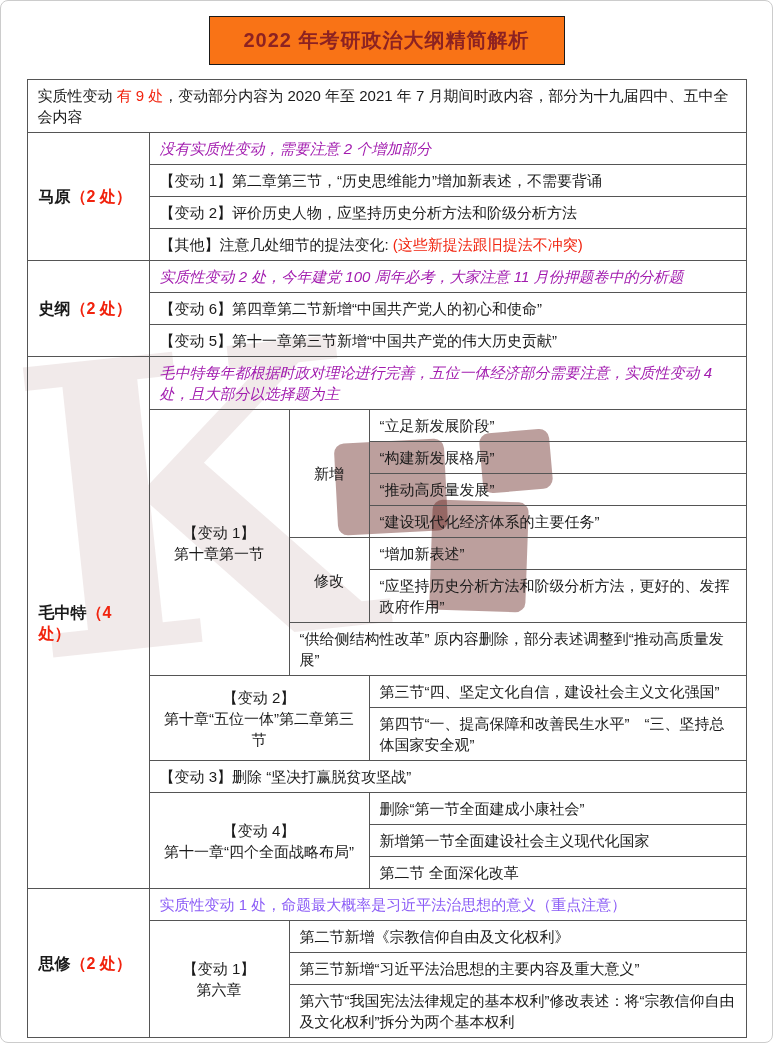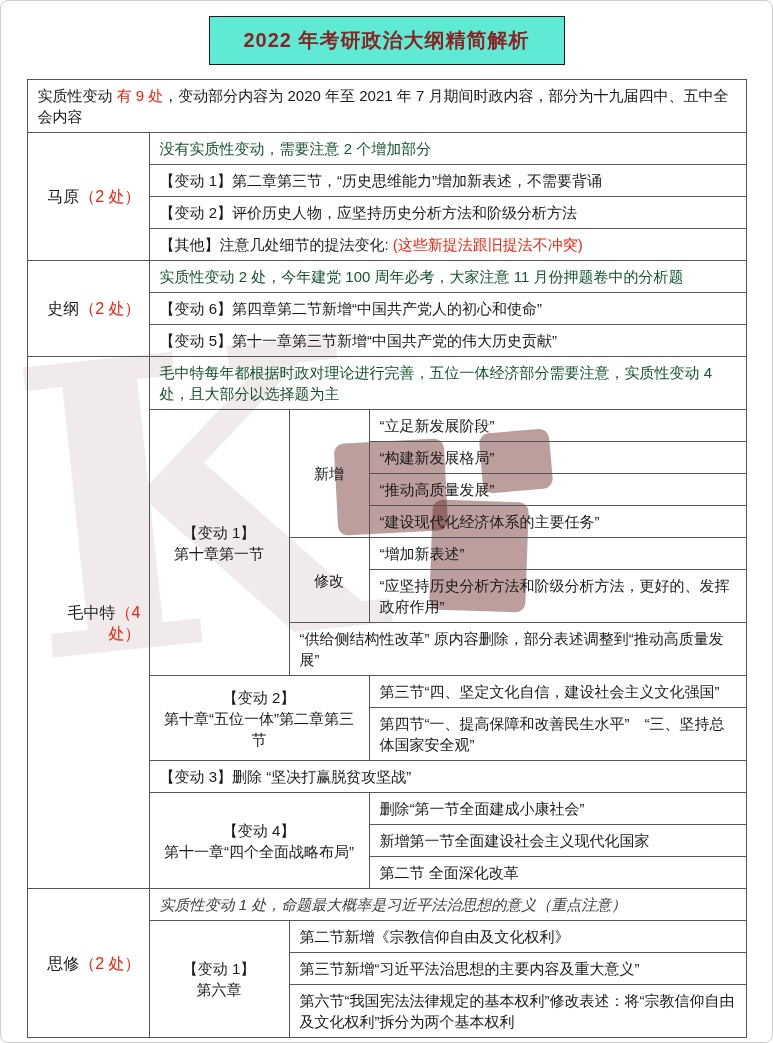--- a/index.html
+++ b/index.html
@@ -32,44 +32,44 @@
 
   .title-box {
     position: relative; z-index: 2;
     width: 356px; margin: 15px auto 14px auto;
     border: 1px solid #1a1a1a;
     padding: 10px 0;
     text-align: center;
     font-size: 20px; font-weight: bold;
     letter-spacing: 1px;
     color: #8c2222;
-    background: #5eead4;
+    background: #f97316;
   }
 
   table.tbl {
     position: relative; z-index: 1;
     width: 720px; margin: 0 auto;
     border-collapse: collapse;
     table-layout: fixed;
     font-size: 15px; color: #1a1a1a;
   }
   .cell {
     border: 1px solid #555555;
     padding: 5px 8px;
     line-height: 21px;
     vertical-align: middle;
     background: transparent;
     word-break: break-all;
   }
   .left { text-align: left; padding-left: 10px; }
   .center { text-align: center; }
-  .section { text-align: right; font-weight: normal; font-size: 16px; padding-left: 11px; }
+  .section { text-align: left; font-weight: bold; font-size: 16px; padding-left: 11px; }
   .red { color: #f1230e; }
-  .orange { color: #14532d; }
-  .rednote { color: #404040; font-style: italic; }
+  .orange { color: #a21caf; font-style: italic; }
+  .rednote { color: #8b5cf6; }
 </style>
 </head>
 <body>
 
 <div class="page">
 
   <div class="watermark">
     <div class="wm-k">K</div>
     <div class="wm-stamp wm-s1"></div>
     <div class="wm-stamp wm-s2"></div>

